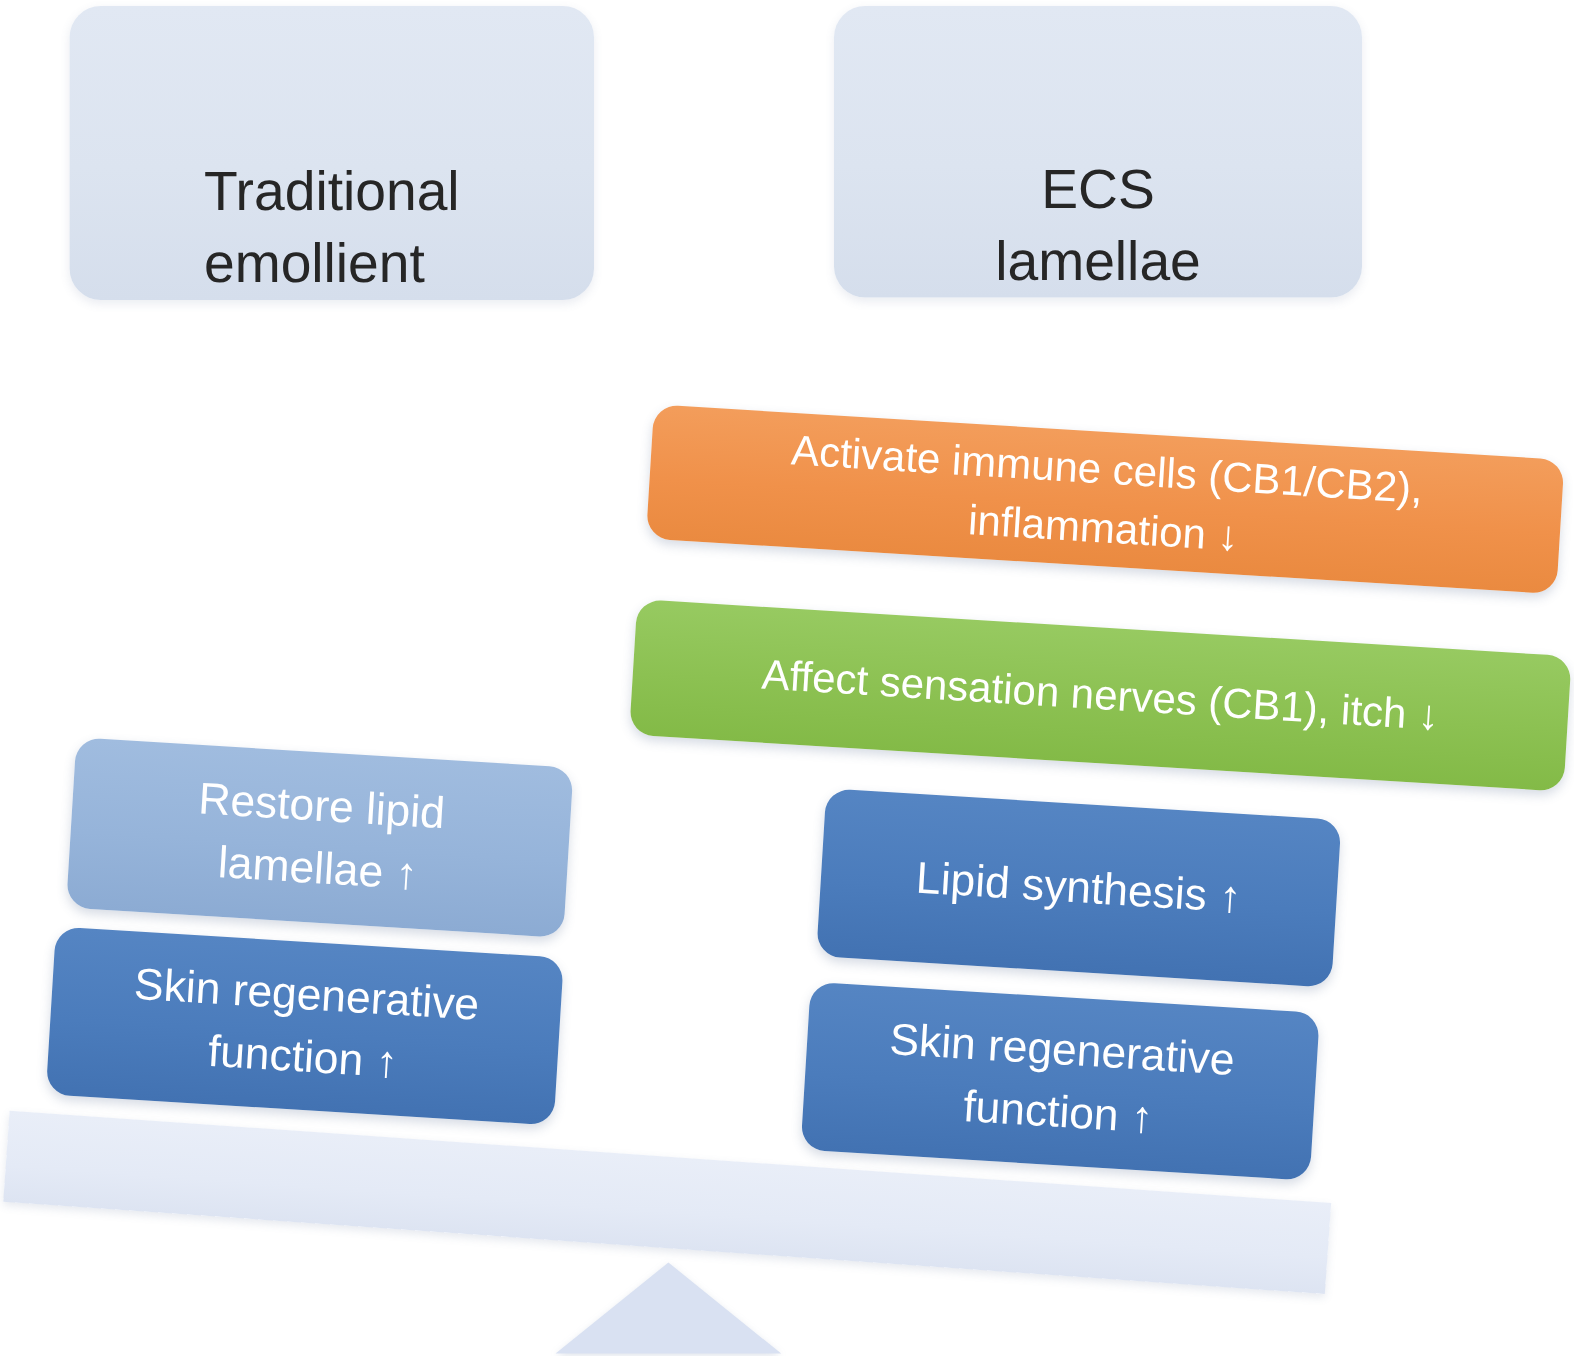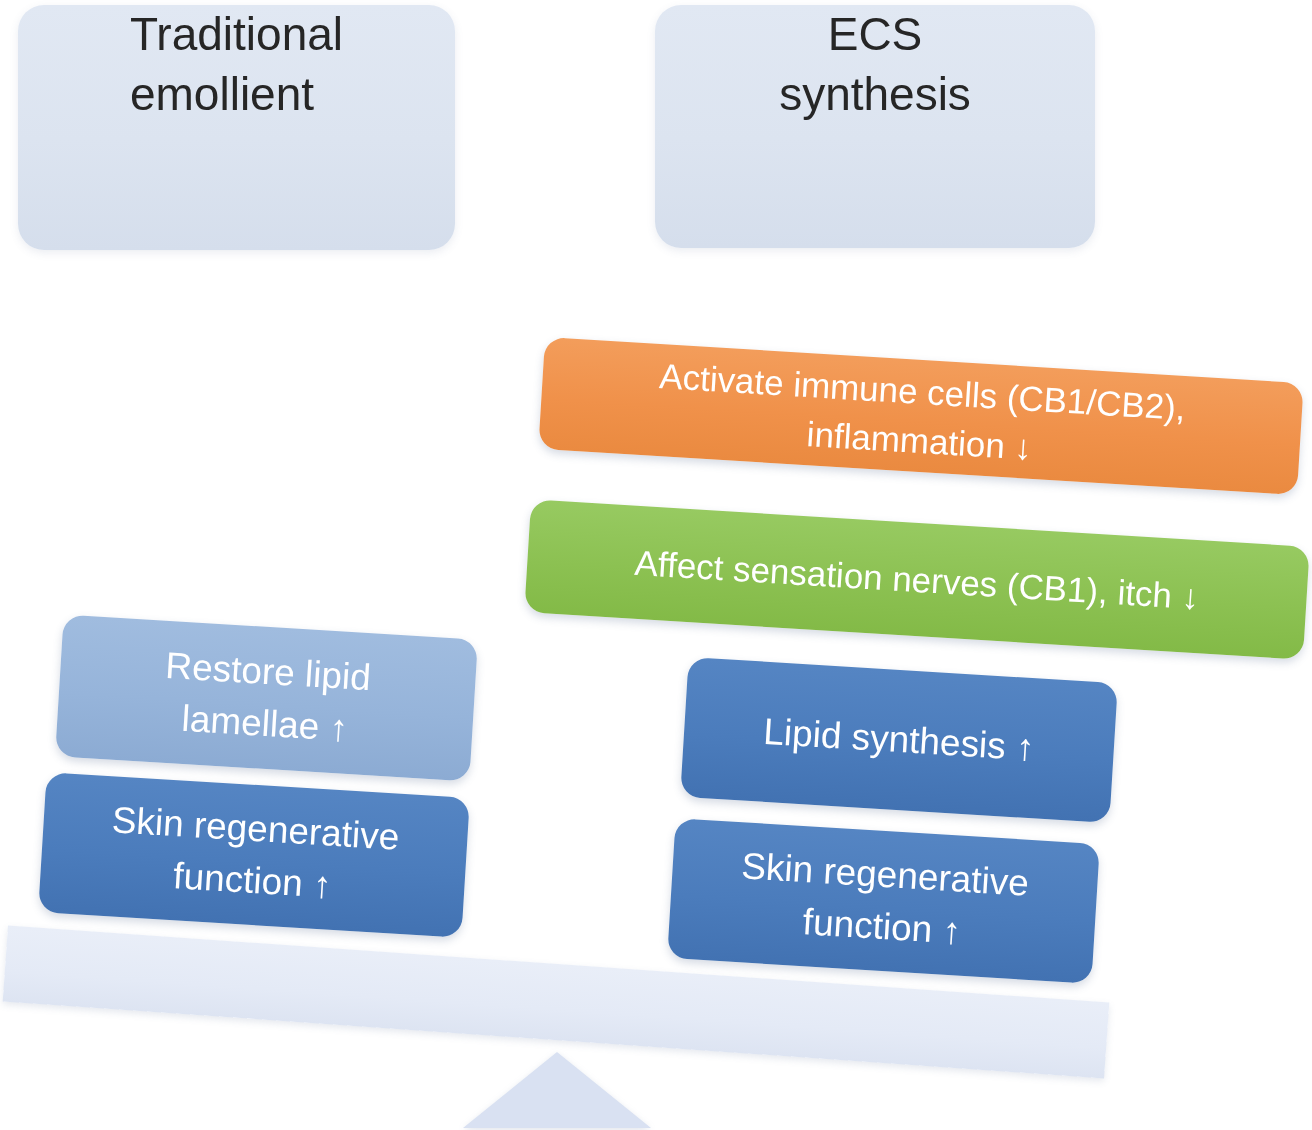--- a/index.html
+++ b/index.html
@@ -18,26 +18,27 @@
   .label {
     white-space: pre-line;
     text-align: center;
   }
   
   .header-box {
     position: absolute;
     background: linear-gradient(180deg, #e1e8f3 0%, #dce4f0 55%, #d5deec 100%);
     border-radius: 26px;
     display: flex;
-    align-items: flex-start;
+    align-items: flex-end;
     justify-content: center;
     color: #262626;
     font-size: 46px;
     line-height: 1.3;
     box-shadow: 0 3px 8px rgba(90,110,150,0.12);
+    margin-left: 40px;
   }
   #header-traditional { left: 18px; top: 5px; width: 437px; height: 245px; }
   #header-traditional .label { text-align: left; }
   #header-ecs { left: 655px; top: 5px; width: 440px; height: 243px; }
 
   
   .tilt-box {
     position: absolute;
     display: flex;
     align-items: center;
@@ -91,21 +92,21 @@
 
 <div id="stage">
 
   <div class="header-box" id="header-traditional">
     <span class="label">Traditional
 emollient</span>
   </div>
 
   <div class="header-box" id="header-ecs">
     <span class="label">ECS
-synthesis</span>
+lamellae</span>
   </div>
 
   <div class="tilt-box orange" id="box-activate-immune">
     <span class="label">Activate immune cells (CB1/CB2),
 inflammation ↓</span>
   </div>
 
   <div class="tilt-box green" id="box-affect-sensation">
     <span class="label">Affect sensation nerves (CB1), itch ↓</span>
   </div>

